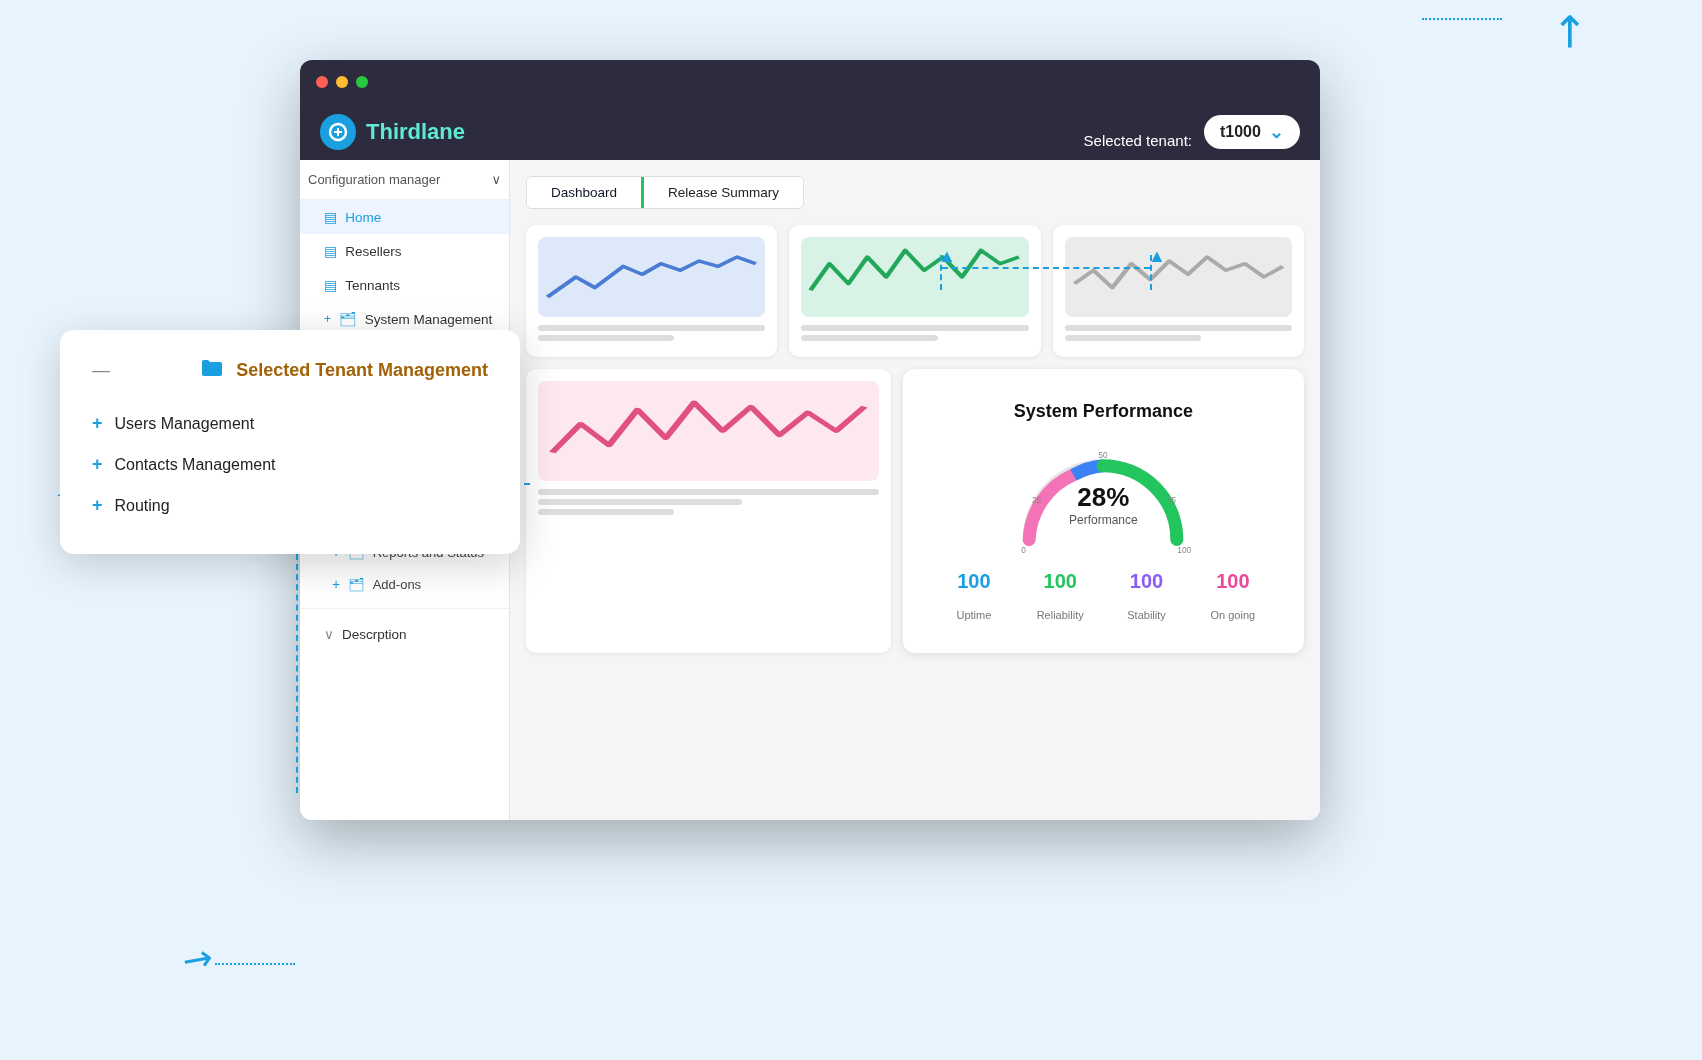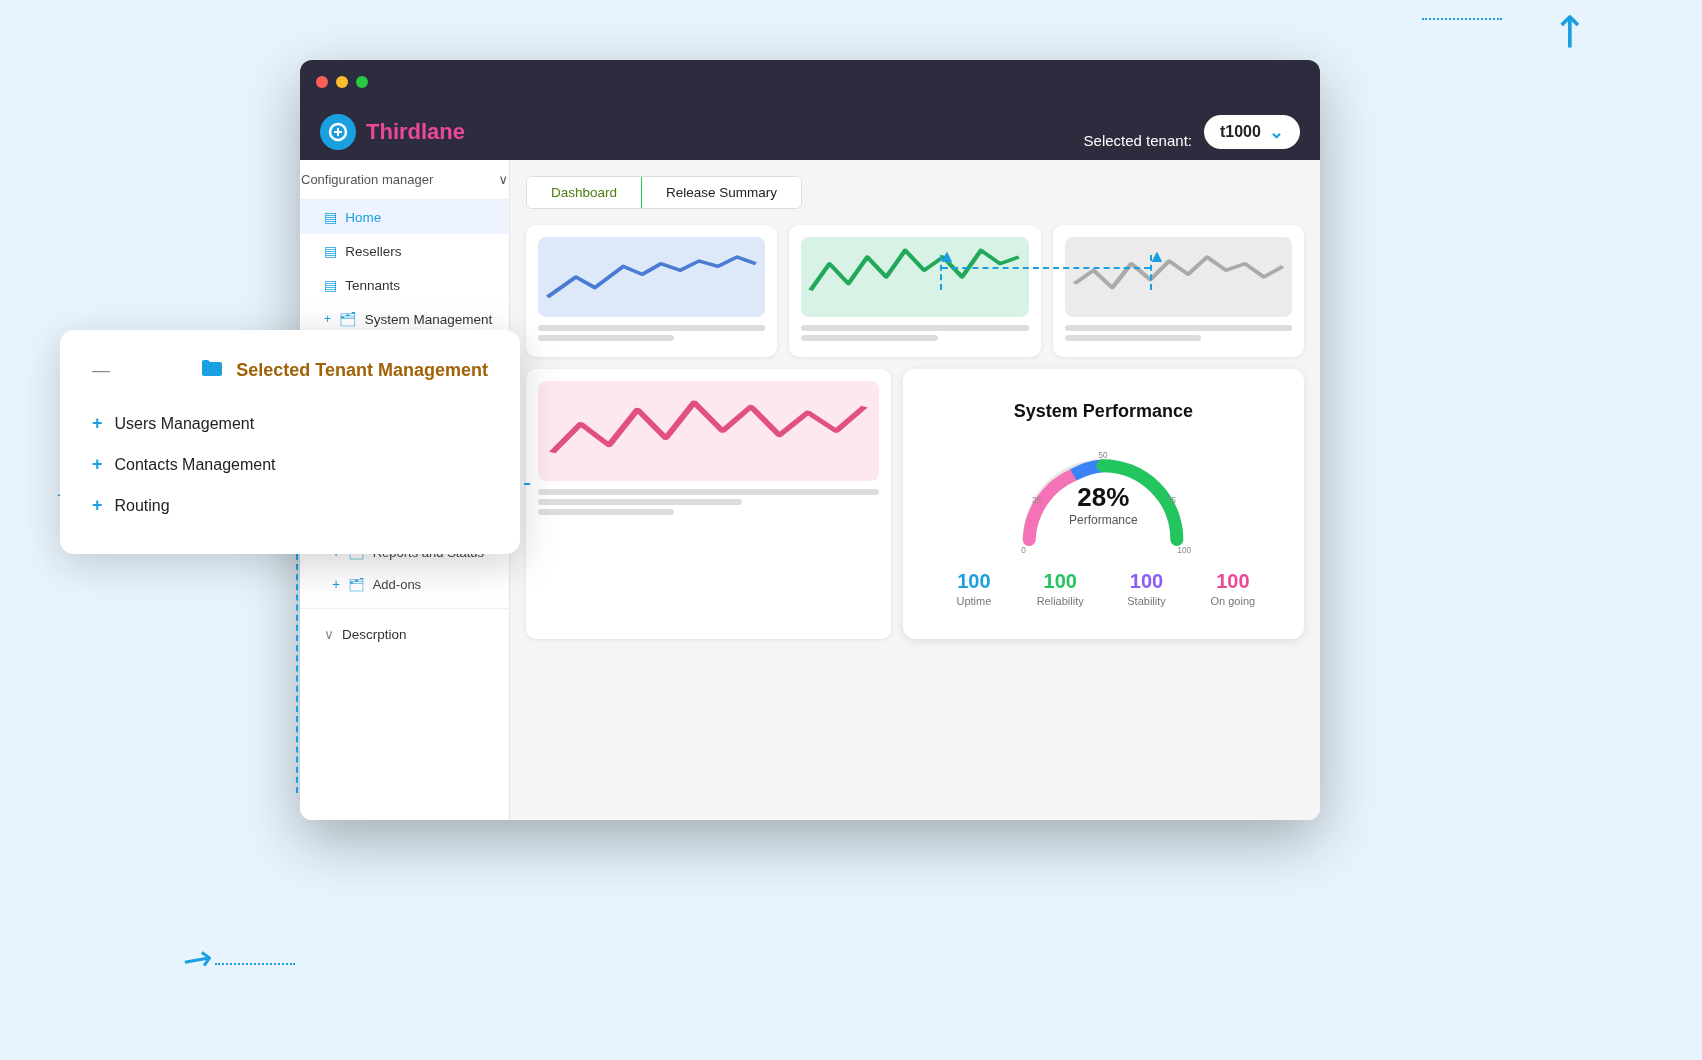--- a/index.html
+++ b/index.html
@@ -49,21 +49,21 @@
       height: 56px;
       display: flex;
       align-items: center;
       padding: 0 20px;
       justify-content: space-between;
     }
     .app-logo {
       display: flex;
       align-items: center;
       gap: 10px;
-      color: #ec4899;
+      color: #5eead4;
       font-size: 22px;
       font-weight: 700;
     }
     .logo-icon {
       width: 36px; height: 36px;
       background: #1a9fe0;
       border-radius: 50%;
       display: flex;
       align-items: center;
       justify-content: center;
@@ -105,21 +105,21 @@
 
     
     .sidebar {
       width: 210px;
       background: white;
       border-right: 1px solid #e5e5e5;
       padding: 0;
       flex-shrink: 0;
     }
     .sidebar-section-header {
-      padding: 12px 1px;
+      padding: 12px 8px;
       font-size: 13px;
       color: #555;
       display: flex;
       justify-content: space-between;
       cursor: pointer;
       border-bottom: 1px solid #f0f0f0;
     }
     .sidebar-section-header span { display: flex; align-items: center; gap: 4px; }
     .sidebar-item {
       padding: 9px 16px 9px 24px;
@@ -160,24 +160,24 @@
       margin-bottom: 16px;
       border: 1px solid #ddd;
       border-radius: 6px;
       overflow: hidden;
       width: fit-content;
       background: white;
     }
     .tab {
       padding: 8px 24px;
       font-size: 13.5px;
-      color: #4d7c0f;
+      color: #0f172a;
       cursor: pointer;
       background: white;
-      border-right: 1px solid #22c55e;
+      border-right: 3px solid #22c55e;
     }
     .tab:last-child { border-right: none; }
     .tab.active {
       background: white;
       color: #222;
       font-weight: 500;
     }
 
     
     .cards-grid {
@@ -259,21 +259,21 @@
       color: #555;
     }
     .perf-stats {
       display: grid;
       grid-template-columns: repeat(4, 1fr);
       gap: 8px;
       text-align: center;
       margin-top: 12px;
     }
     .stat-value { font-size: 20px; font-weight: 700; }
-    .stat-label { font-size: 11px; color: #777; margin-top: 2px; }
+    .stat-label { font-size: 11px; color: #777; margin-top: 16px; }
     .stat-blue { color: #1a9fe0; }
     .stat-green { color: #22c55e; }
     .stat-purple { color: #8b5cf6; }
     .stat-pink { color: #ec4899; }
 
     
     .floating-panel {
       position: absolute;
       top: 330px;
       left: 60px;

